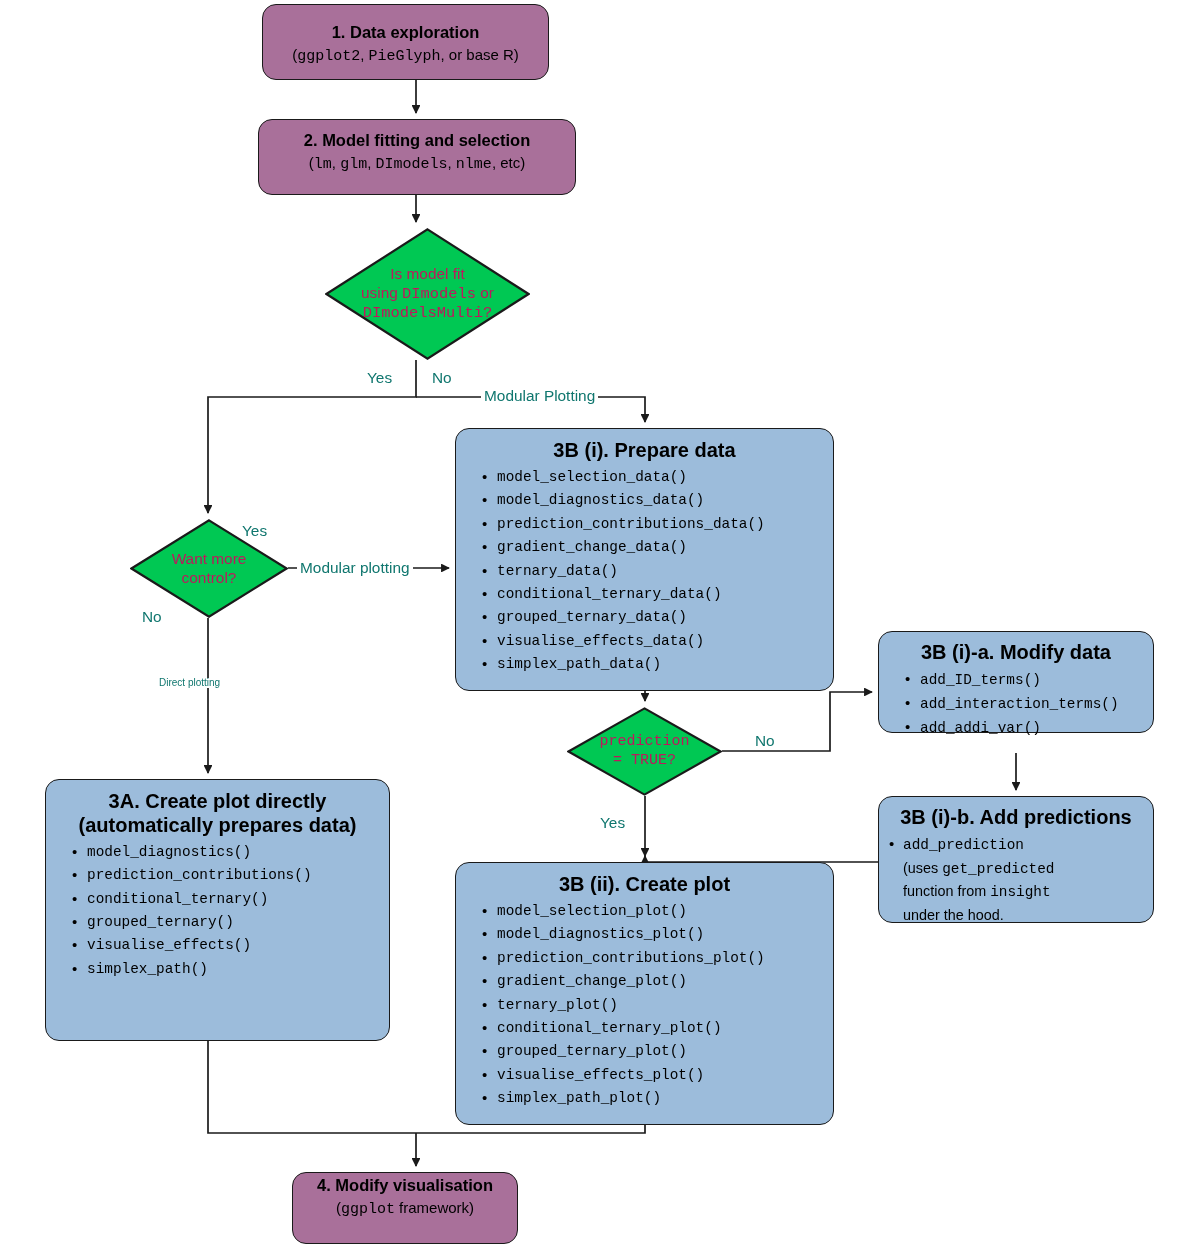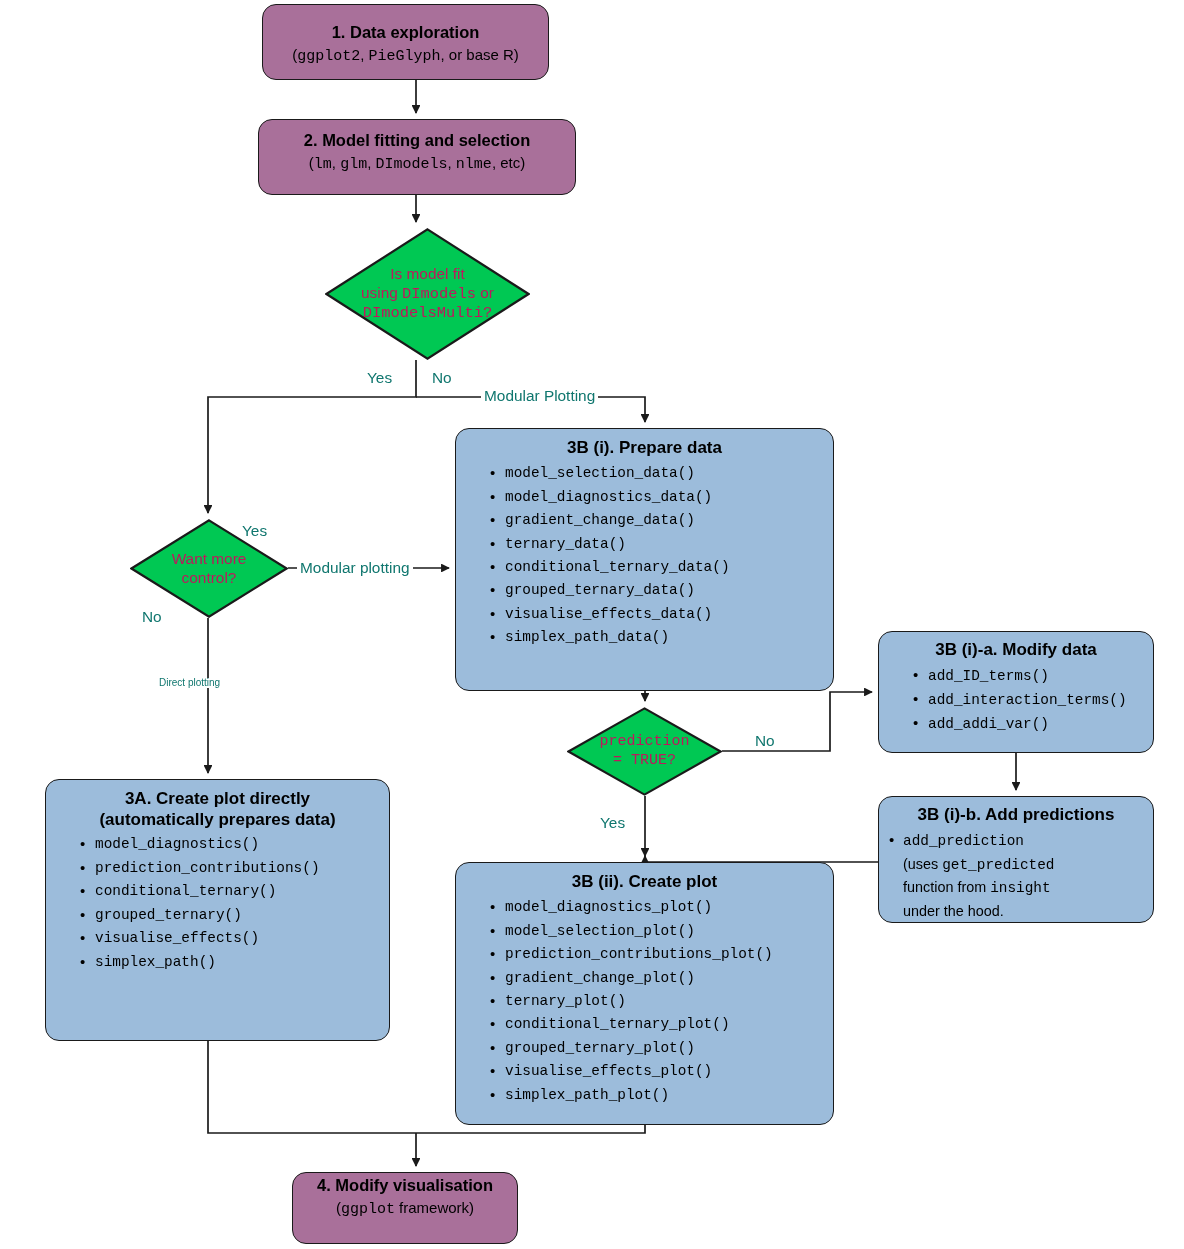--- a/index.html
+++ b/index.html
@@ -61,21 +61,21 @@
   }
   .sub {
     text-align: center;
     line-height: 1.25;
   }
   code, .mono {
     font-family: "Liberation Mono", "DejaVu Sans Mono", monospace;
   }
   ul.fnlist {
     list-style: none;
-    margin: 8px;
+    margin: 0;
     padding: 0;
   }
   ul.fnlist li {
     position: relative;
     padding-left: 17px;
     font-family: "Liberation Mono", "DejaVu Sans Mono", monospace;
     white-space: nowrap;
   }
   ul.fnlist li:before {
     content: "\2022";
@@ -96,27 +96,27 @@
 
   
   #n1 { left: 262px; top: 4px;   width: 287px; height: 76px; padding-top: 18px; }
   #n2 { left: 258px; top: 119px; width: 318px; height: 76px; padding-top: 11px; }
 
   #d1 { left: 325px; top: 228px; width: 205px; height: 132px; }
   #d2 { left: 130px; top: 519px; width: 158px; height: 99px; }
   #d3 { left: 567px; top: 707px; width: 155px; height: 89px; }
 
   #n3bi  { left: 455px; top: 428px; width: 379px; height: 263px; padding: 9px 0 0 0; }
-  #n3bia { left: 878px; top: 631px; width: 276px; height: 122px; padding: 8px 0 0 0; }
+  #n3bia { left: 878px; top: 631px; width: 276px; height: 102px; padding: 8px 0 0 0; }
   #n3bib { left: 878px; top: 796px; width: 276px; height: 127px; padding: 8px 0 0 0; }
   #n3a   { left: 45px;  top: 779px; width: 345px; height: 262px; padding: 9px 0 0 0; }
   #n3bii { left: 455px; top: 862px; width: 379px; height: 263px; padding: 9px 0 0 0; }
   #n4    { left: 292px; top: 1172px; width: 226px; height: 72px; padding-top: 3px; }
 
-  .node .ttl   { font-size: 17px; }
+  .node .ttl   { font-size: 20px; }
   #n1 .ttl, #n2 .ttl, #n4 .ttl { font-size: 16.5px; }
   .node .sub   { font-size: 15px; margin-top: 3px; }
   .node ul.fnlist { margin-top: 4px; padding-left: 24px; }
   .node ul.fnlist li { font-size: 14.4px; line-height: 23.4px; }
   #n3bia ul.fnlist li, #n3bib ul.fnlist li { line-height: 24px; }
   #n3a ul.fnlist { margin-top: 3px; }
   #n3a .ttl { line-height: 1.22; }
 
   #n3bib .pred-block {
     position: relative;
@@ -231,20 +231,21 @@
       <div class="mono">prediction</div>
       <div class="mono">= TRUE?</div>
     </div>
   </div>
 
   <div class="node blue" id="n3bi">
     <div class="ttl">3B (i). Prepare data</div>
     <ul class="fnlist">
       <li>model_selection_data()</li>
       <li>model_diagnostics_data()</li>
+      <li>prediction_contributions_data()</li>
       <li>gradient_change_data()</li>
       <li>ternary_data()</li>
       <li>conditional_ternary_data()</li>
       <li>grouped_ternary_data()</li>
       <li>visualise_effects_data()</li>
       <li>simplex_path_data()</li>
     </ul>
   </div>
 
   <div class="node blue" id="n3bia">
@@ -278,22 +279,22 @@
       <li>conditional_ternary()</li>
       <li>grouped_ternary()</li>
       <li>visualise_effects()</li>
       <li>simplex_path()</li>
     </ul>
   </div>
 
   <div class="node blue" id="n3bii">
     <div class="ttl">3B (ii). Create plot</div>
     <ul class="fnlist">
+      <li>model_selection_plot()</li>
       <li>model_diagnostics_plot()</li>
-      <li>model_selection_plot()</li>
       <li>prediction_contributions_plot()</li>
       <li>gradient_change_plot()</li>
       <li>ternary_plot()</li>
       <li>conditional_ternary_plot()</li>
       <li>grouped_ternary_plot()</li>
       <li>visualise_effects_plot()</li>
       <li>simplex_path_plot()</li>
     </ul>
   </div>
 

